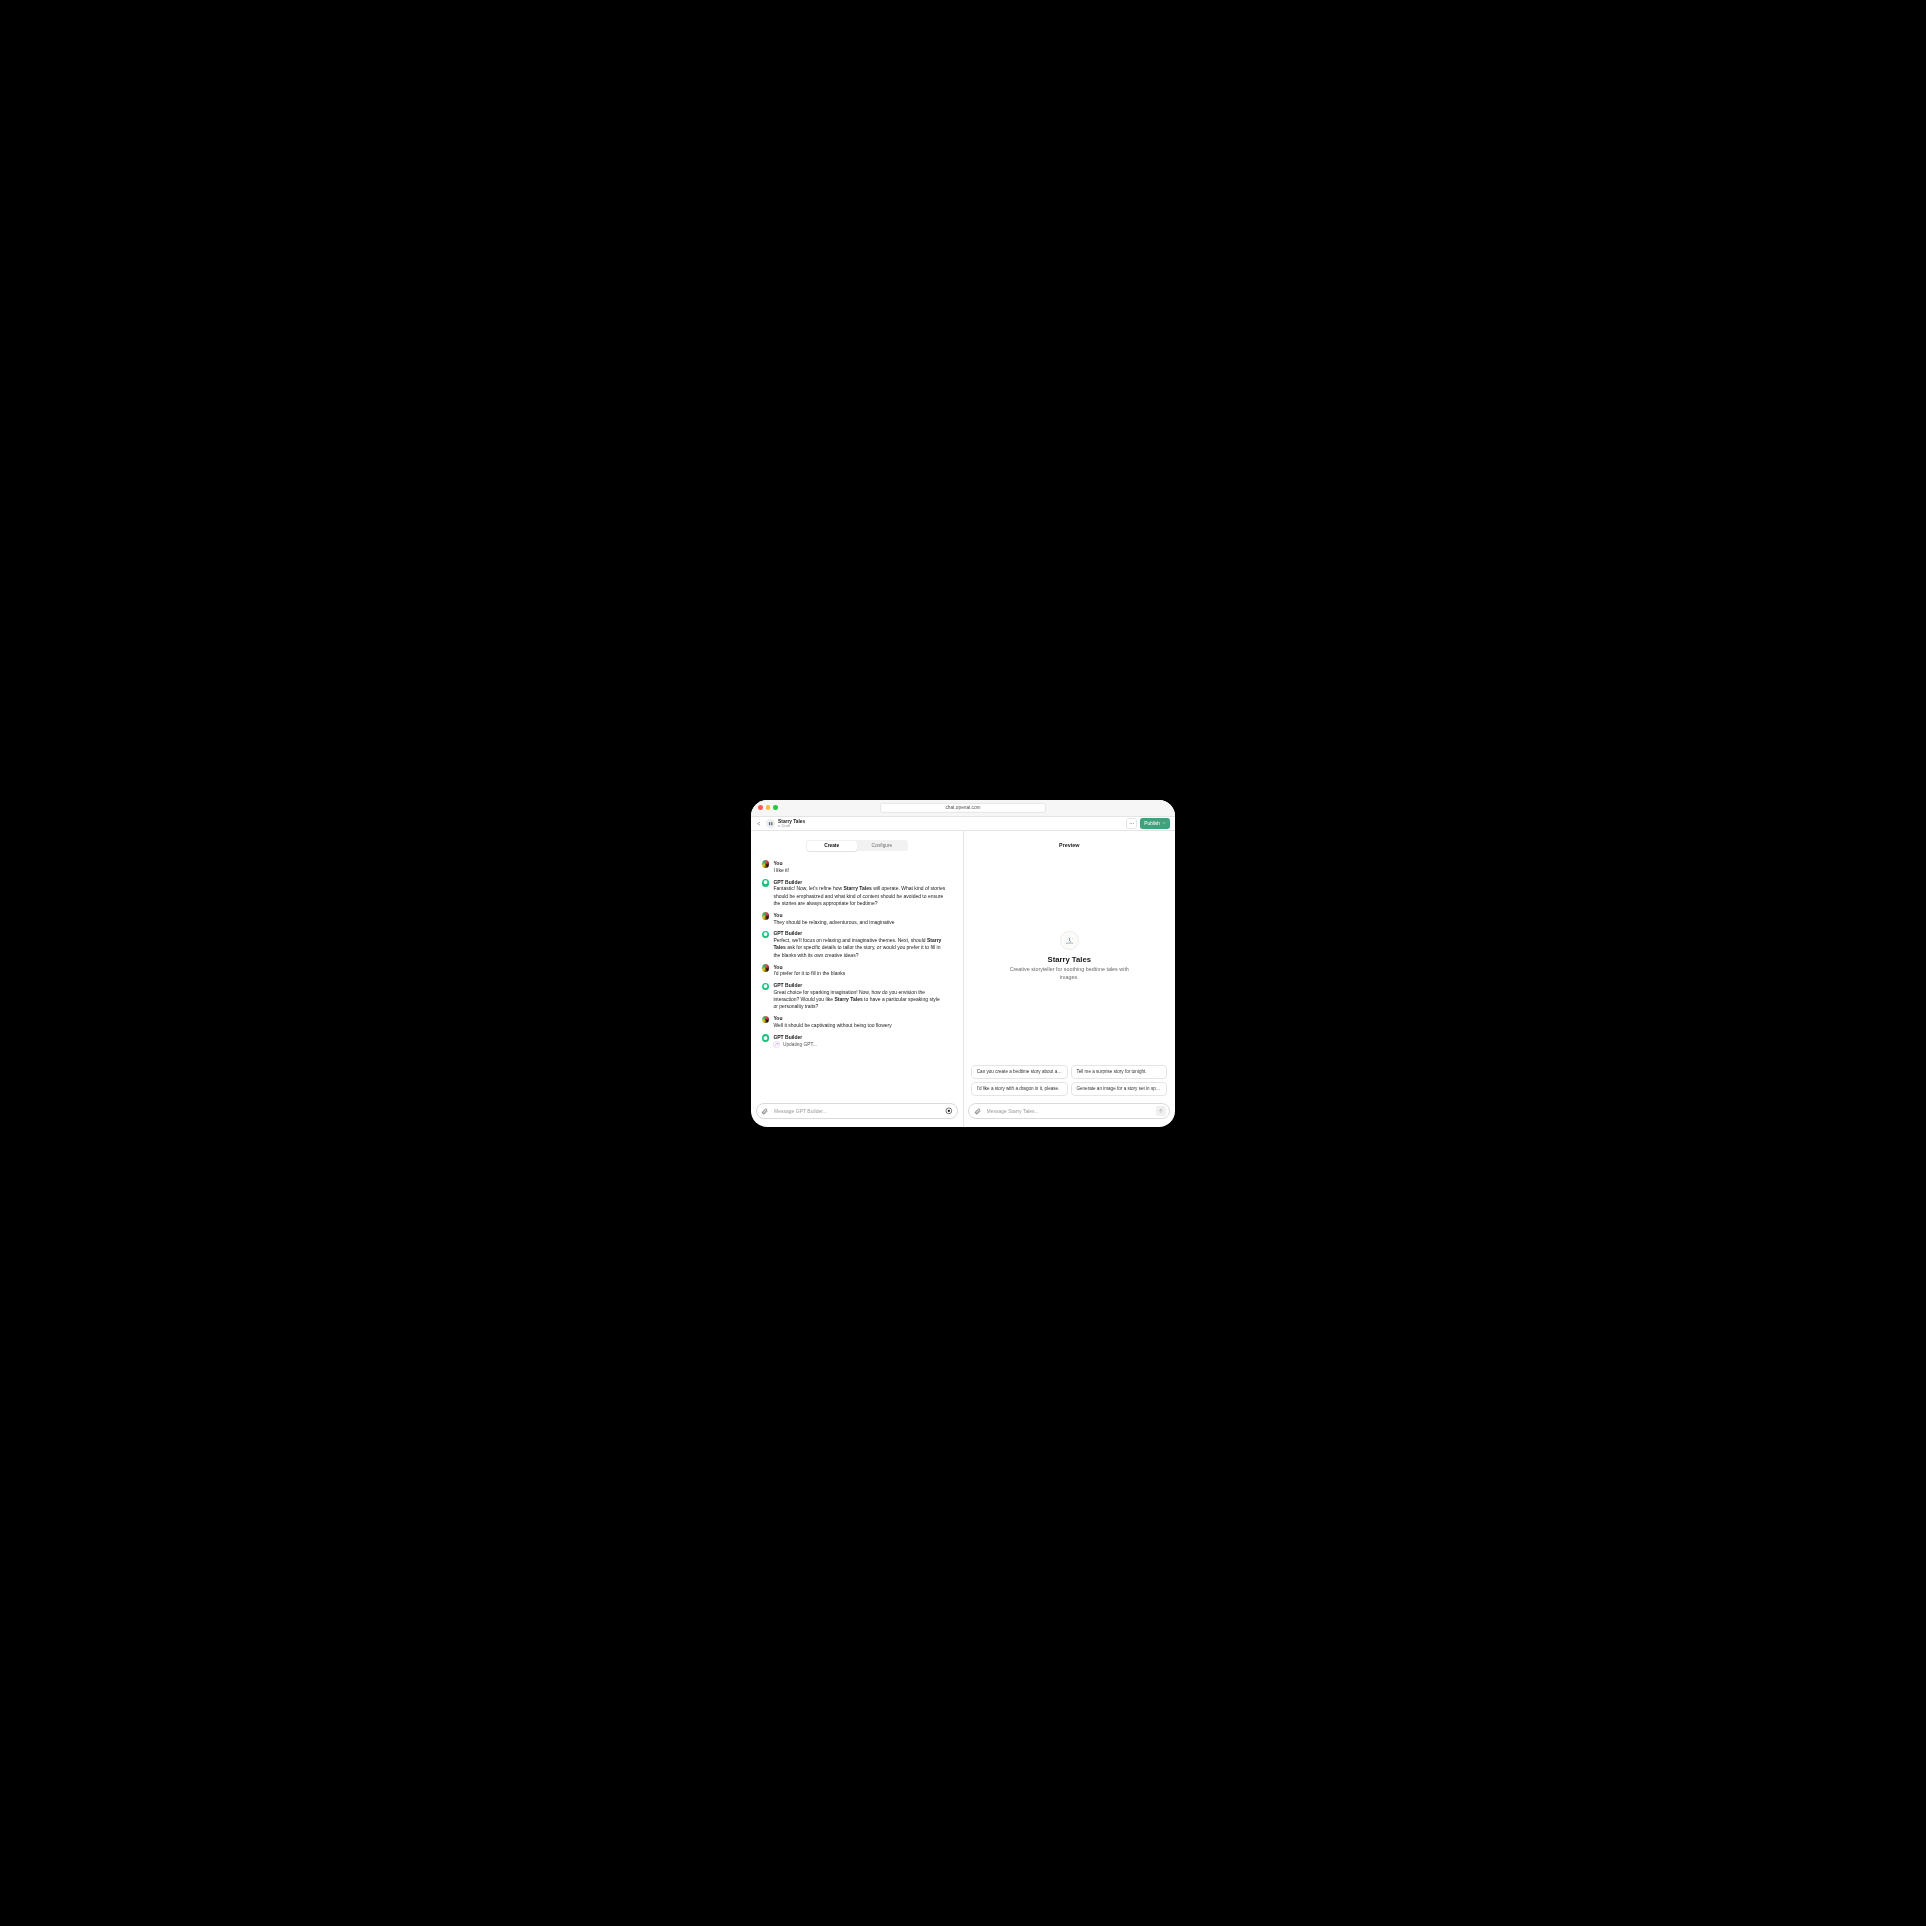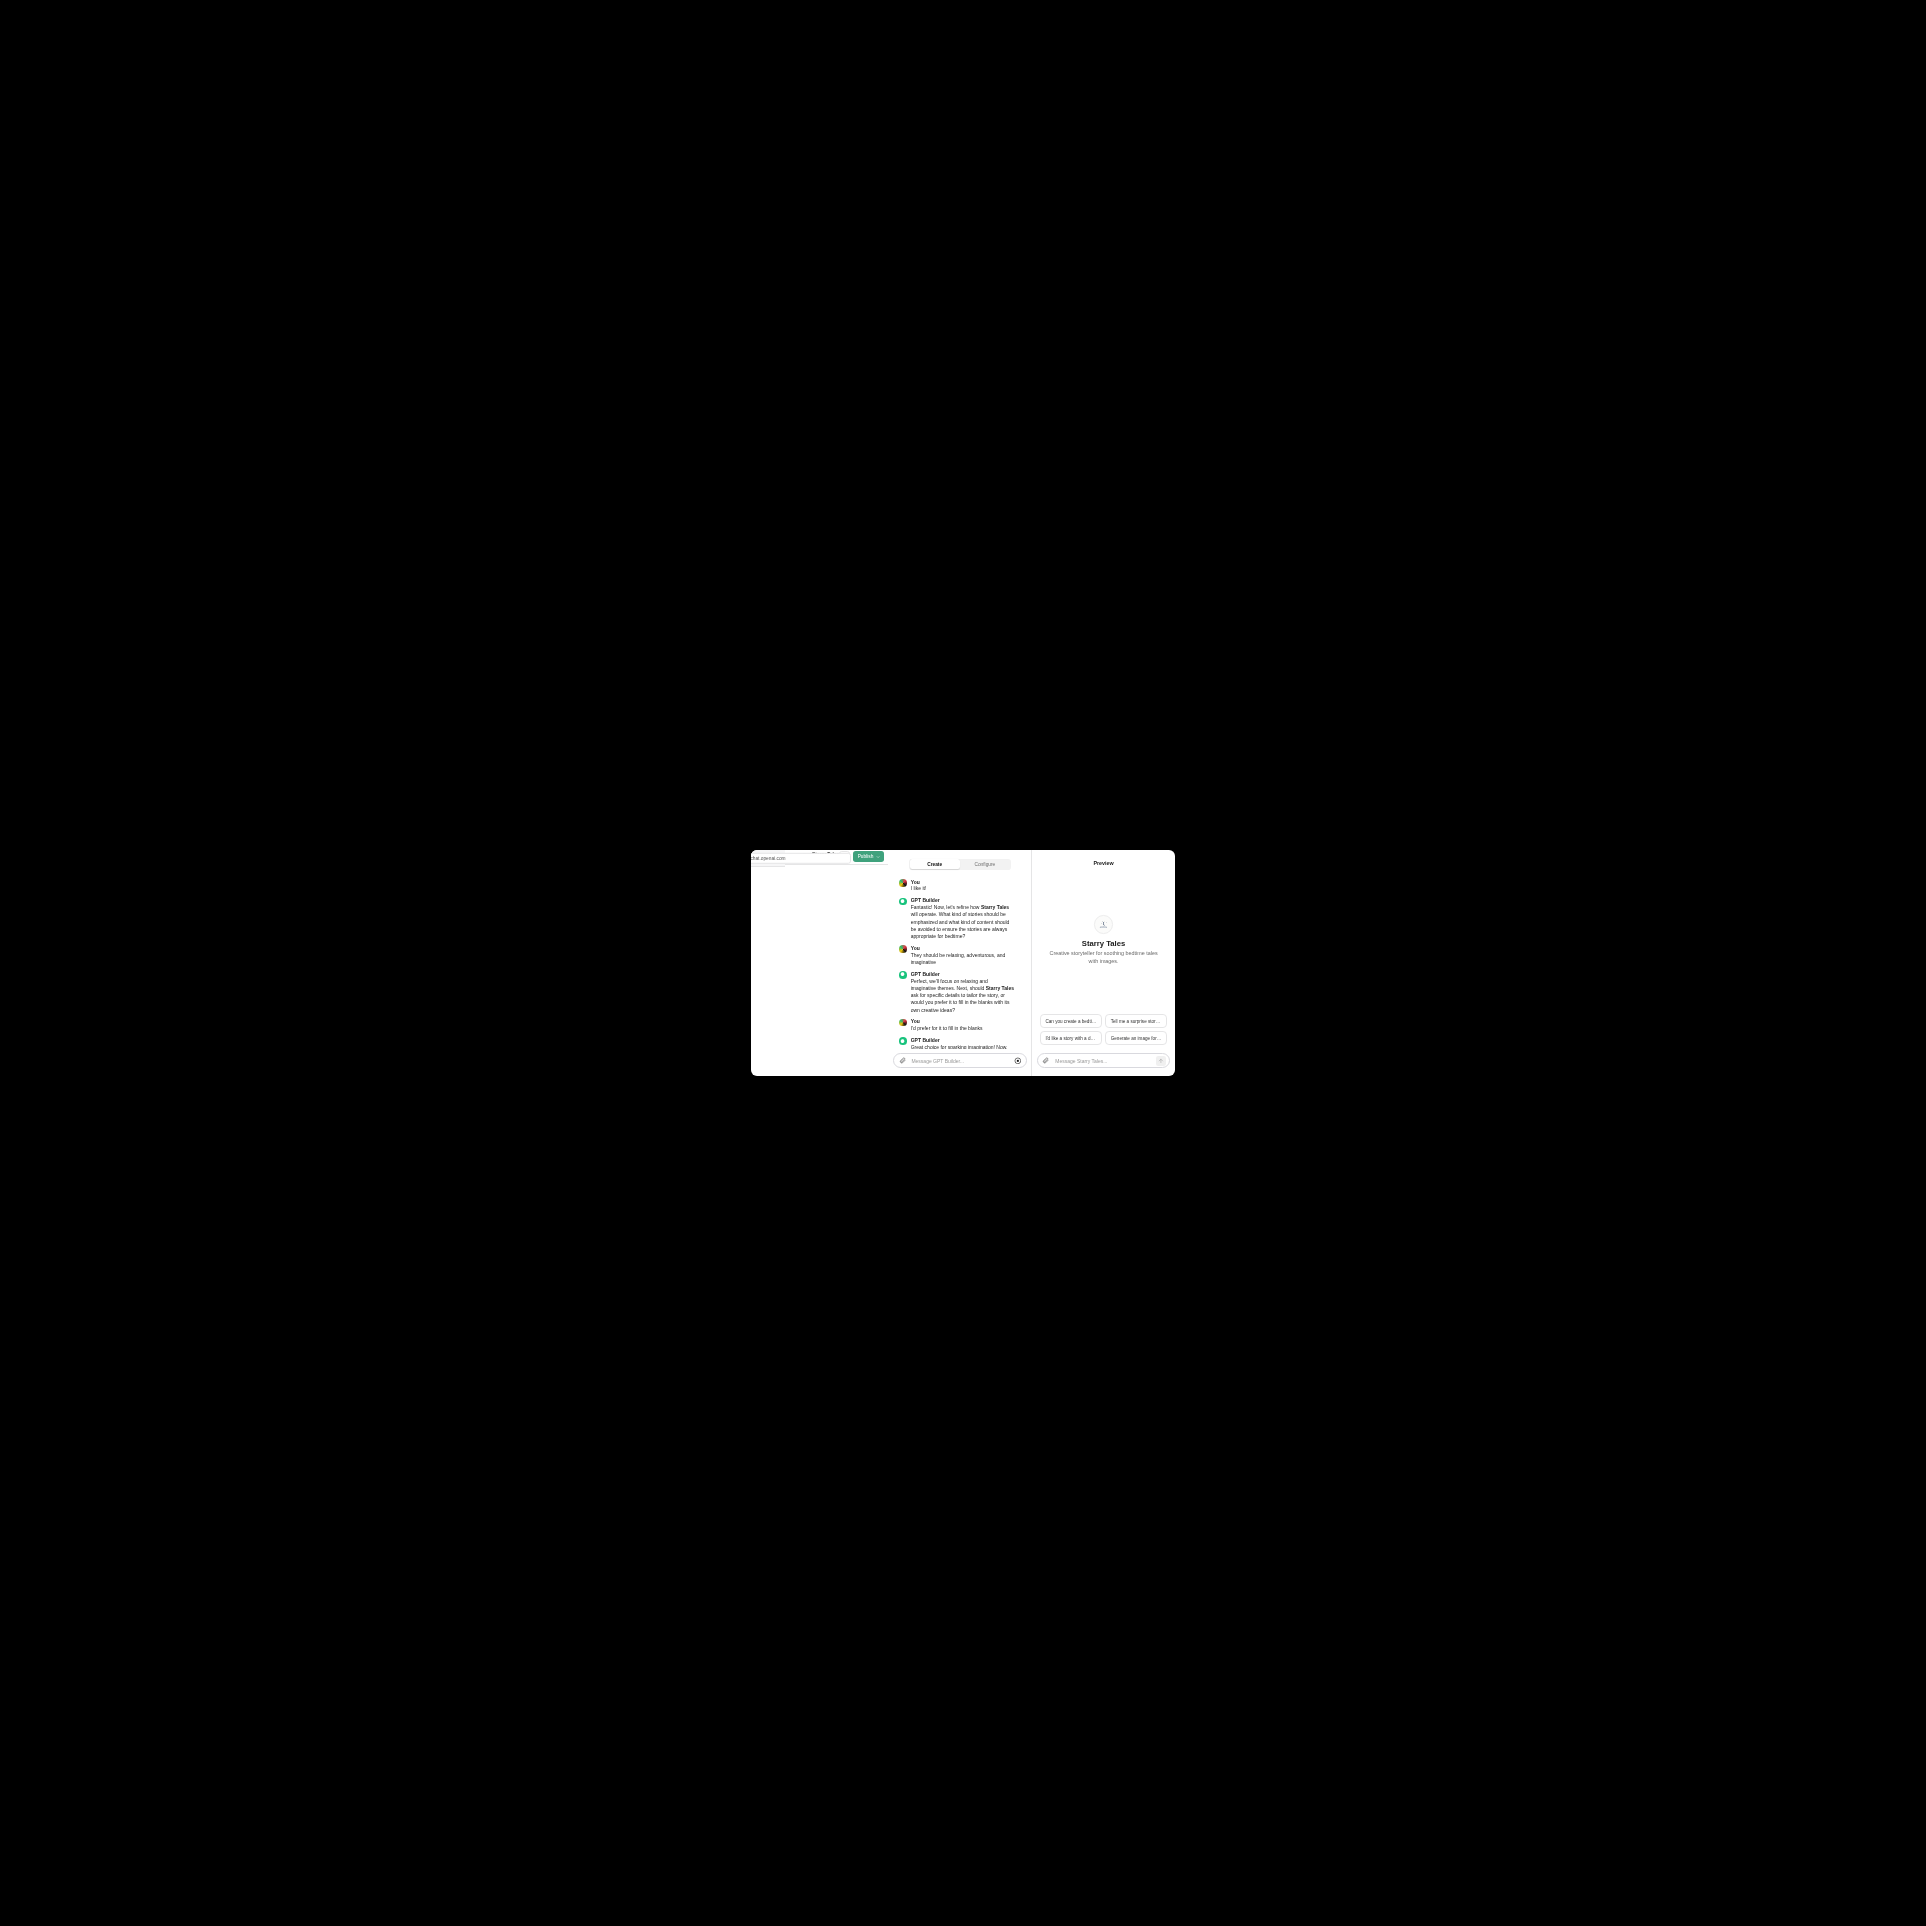--- a/index.html
+++ b/index.html
@@ -24,25 +24,26 @@
     display:flex;
     align-items:center;
     justify-content:center;
     font-family: -apple-system, BlinkMacSystemFont, "Segoe UI", Helvetica, Arial, sans-serif;
     font-size: 5px;
     color: var(--text);
   }
 
   .mac-window {
     width: 424px;
-    height: 226px;
+    height: 327px;
     background: var(--window-bg);
-    border-radius: 6px;
+    border-radius: 16px;
     box-shadow: var(--shadow);
     display:flex;
+    flex-direction:column;
     overflow:hidden;
   }
 
   
   .titlebar {
     height: 17.3px;
     background: var(--titlebar-bg);
     border-bottom: 0.4px solid var(--border);
     display:flex;
     align-items:center;

